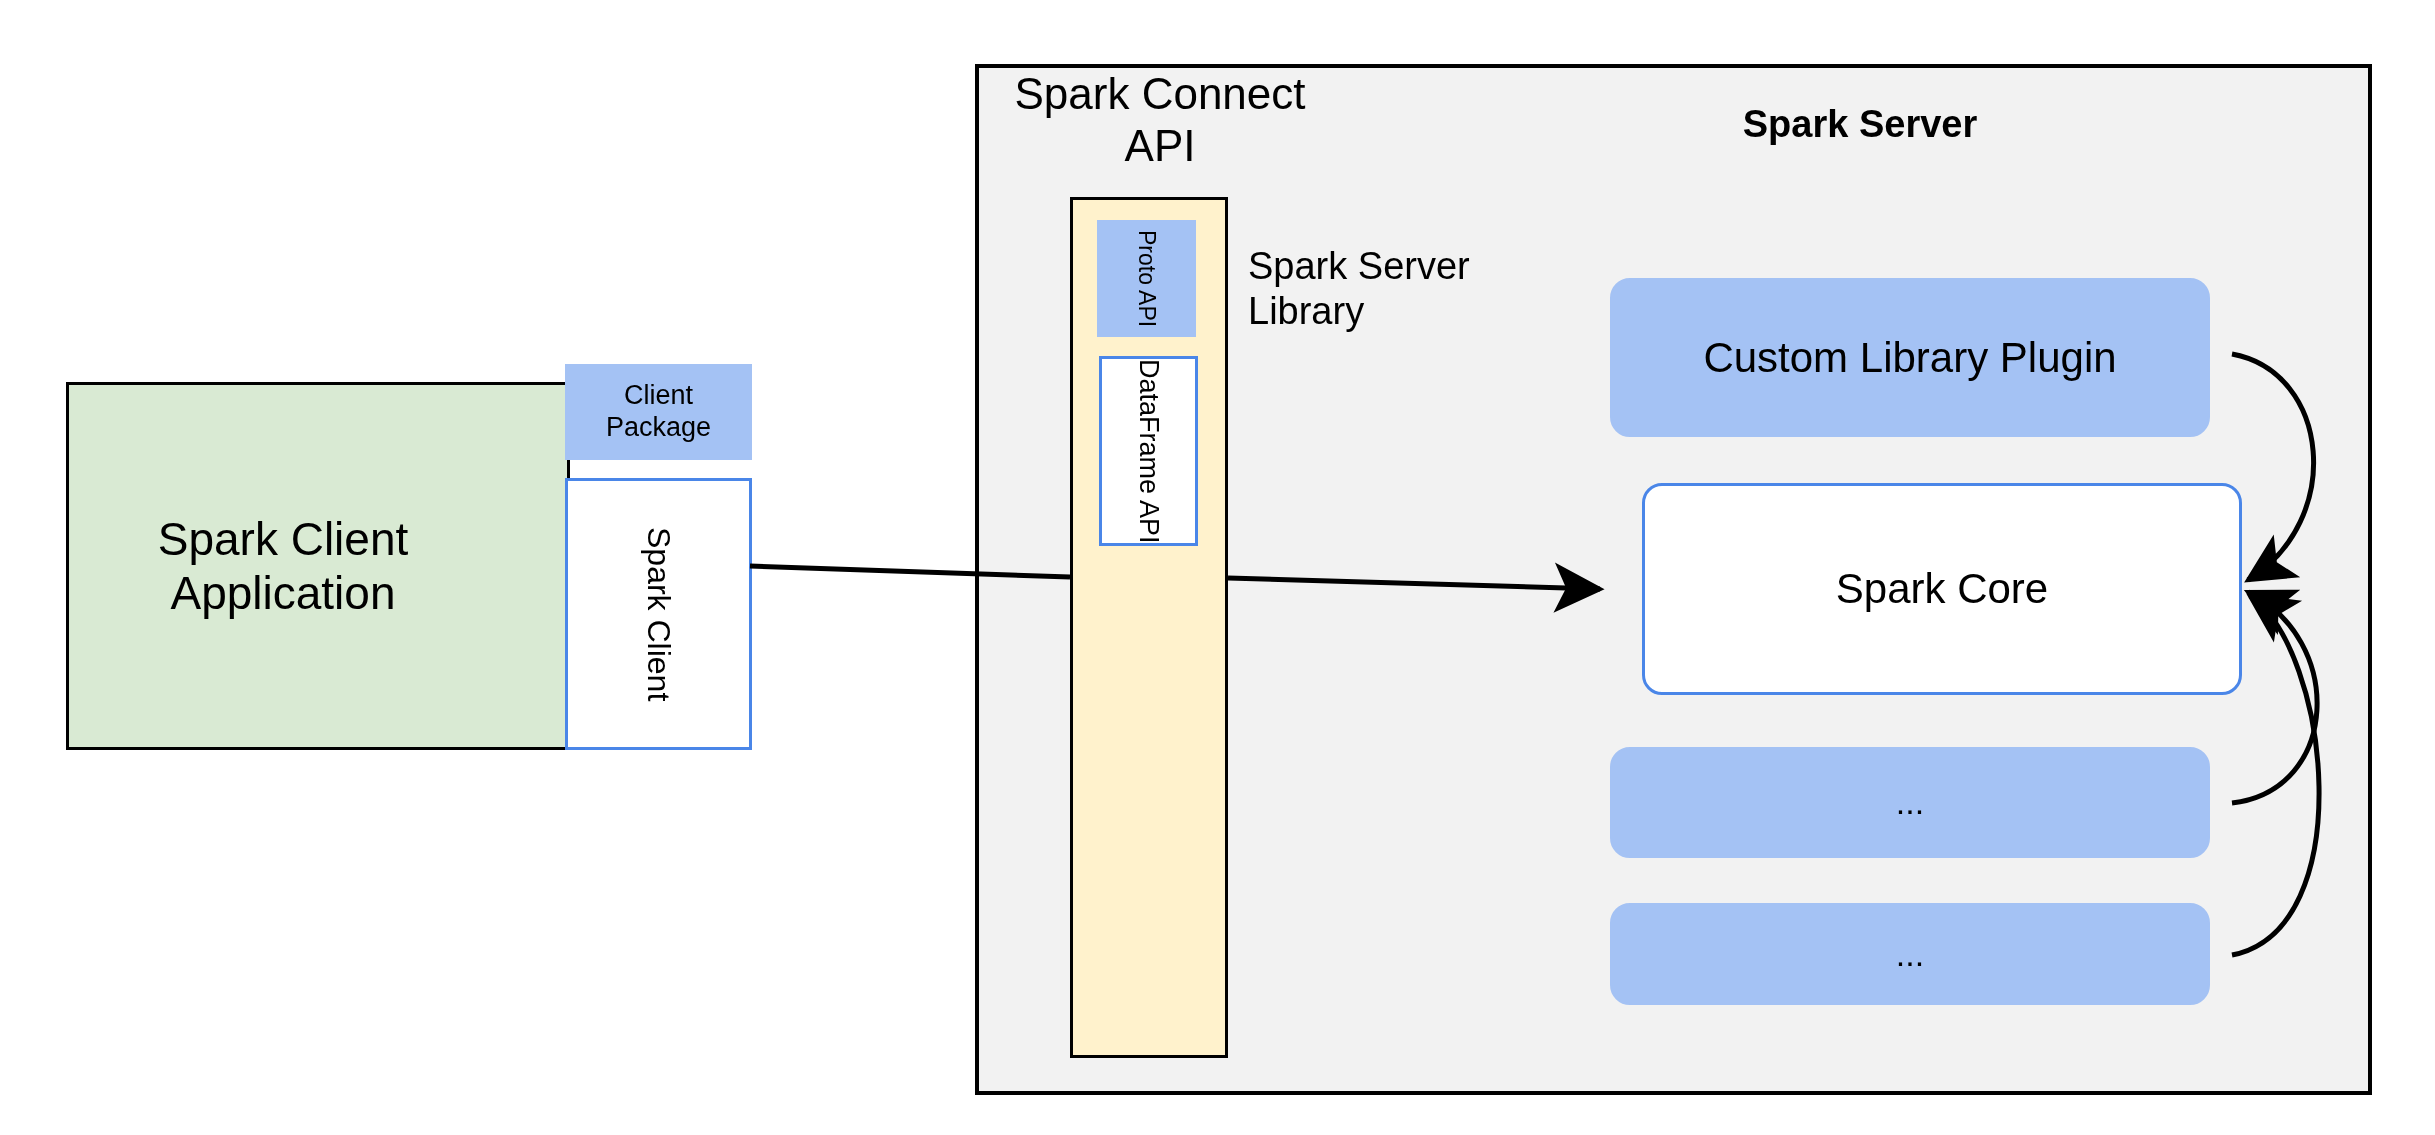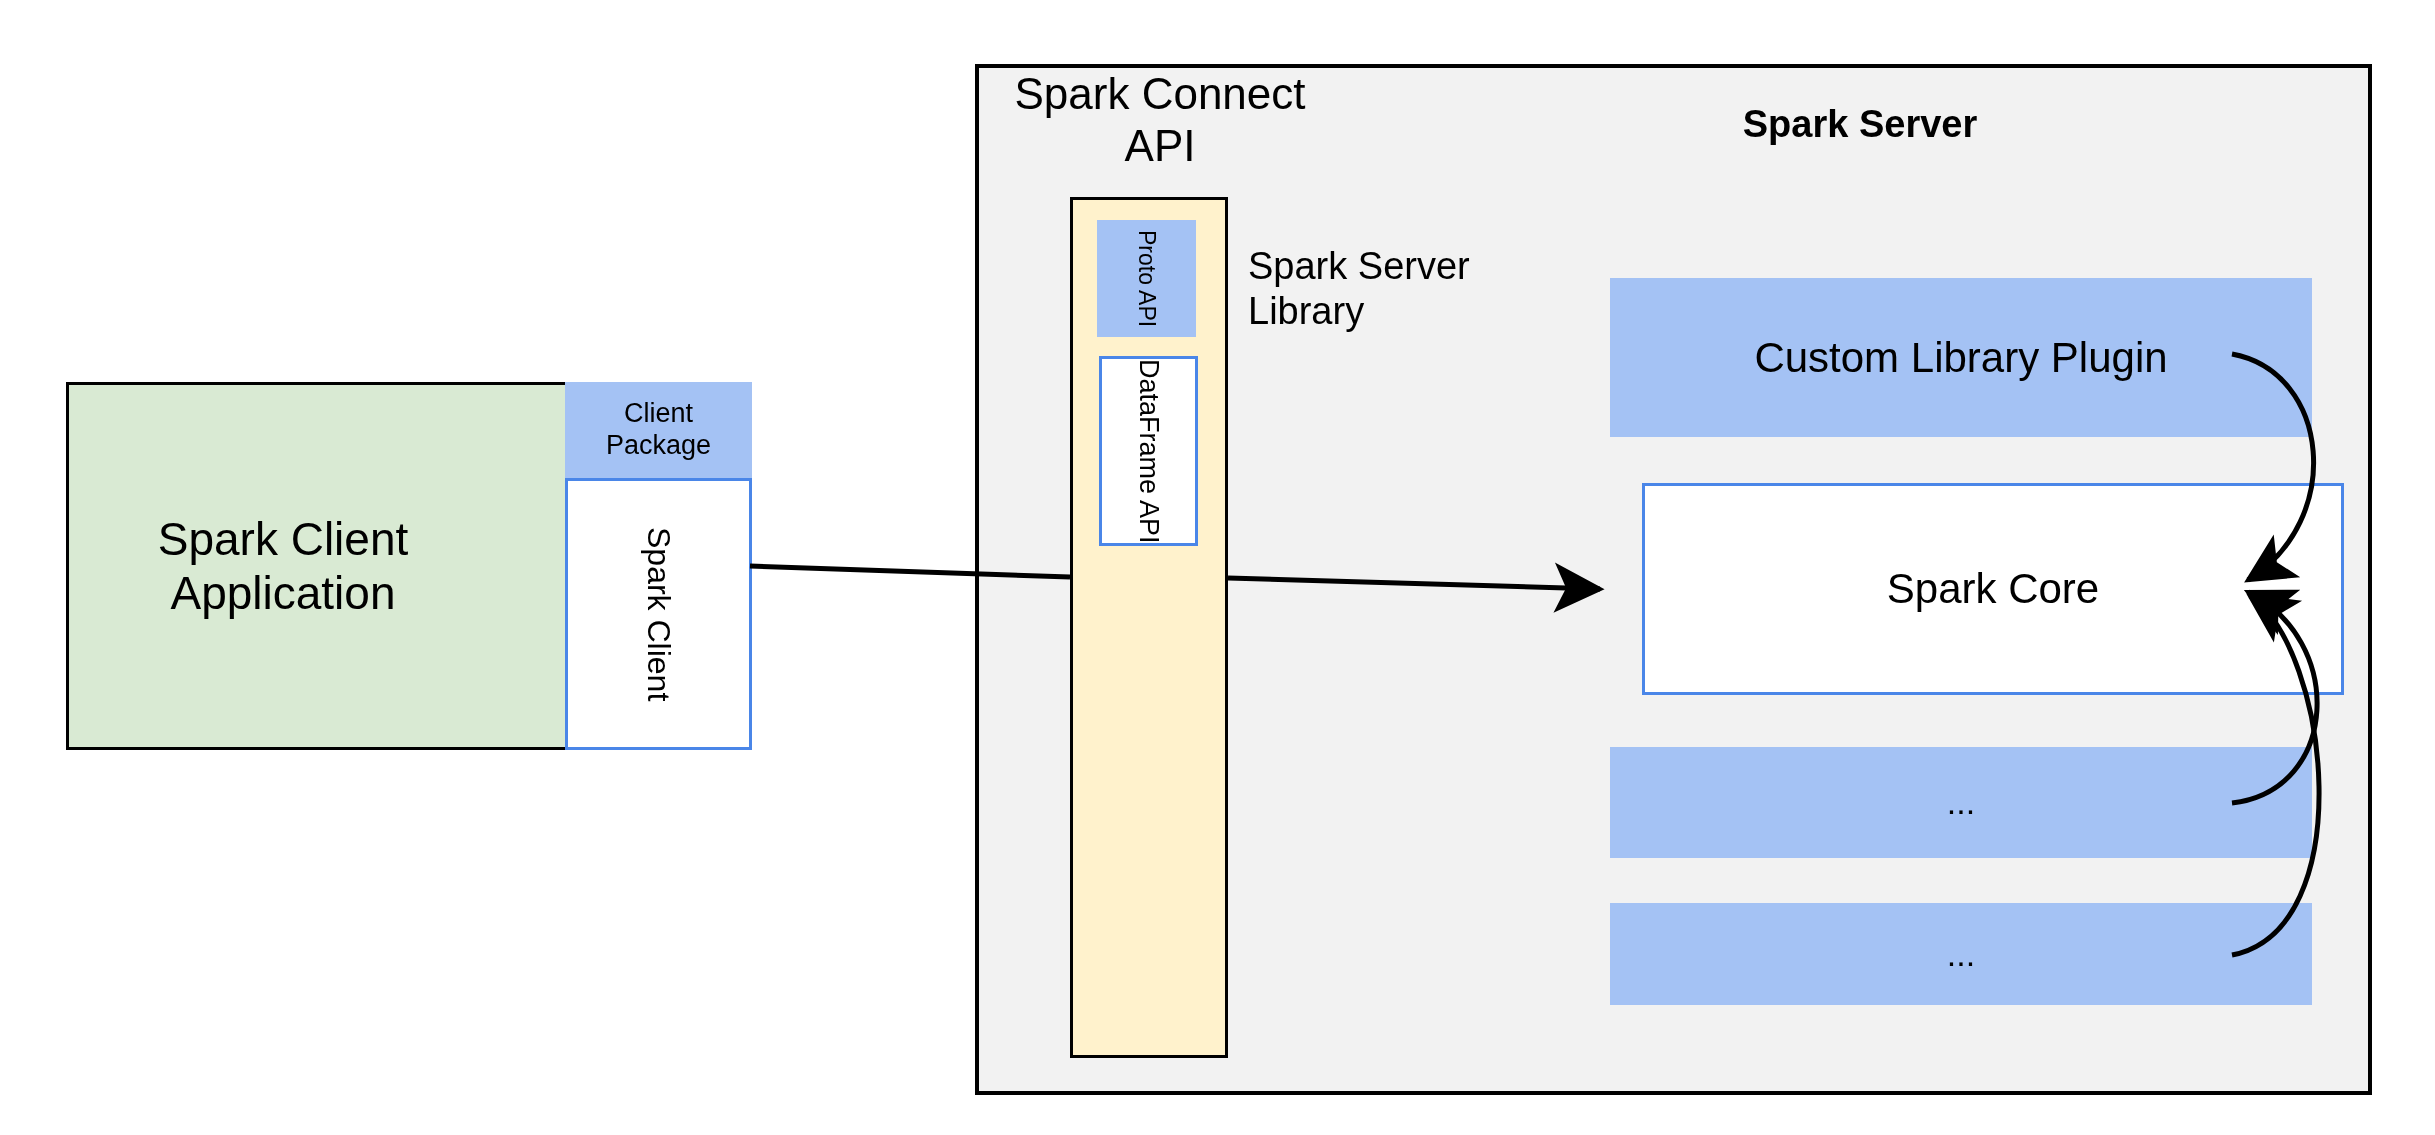--- a/index.html
+++ b/index.html
@@ -36,21 +36,21 @@
     left: 66px; top: 382px;
     width: 504px; height: 368px;
     background: #D9EAD3;
     border: 3px solid #000000;
     font-size: 46px;
   }
   #client-app .label { padding: 0 70px 0 0; }
 
   
   #client-package {
-    left: 565px; top: 382px;
+    left: 565px; top: 364px;
     width: 187px; height: 96px;
     background: #A4C2F4;
     border: 2px solid #A4C2F4;
     font-size: 27px;
   }
 
   
   #spark-client {
     left: 565px; top: 478px;
     width: 187px; height: 272px;
@@ -131,21 +131,22 @@
   #dataframe-api .vlabel {
     writing-mode: vertical-rl;
     text-orientation: mixed;
     font-size: 27px;
     white-space: nowrap;
   }
 
   
   .server-item {
     left: 1610px;
-    width: 702px;
+    width: 600px;
+    border-radius: 20px;
   }
   #custom-library-plugin {
     top: 278px; height: 159px;
     background: #A4C2F4;
     border: 2px solid #A4C2F4;
     font-size: 42px;
   }
   #spark-core {
     top: 483px; height: 212px;
     background: #FFFFFF;

